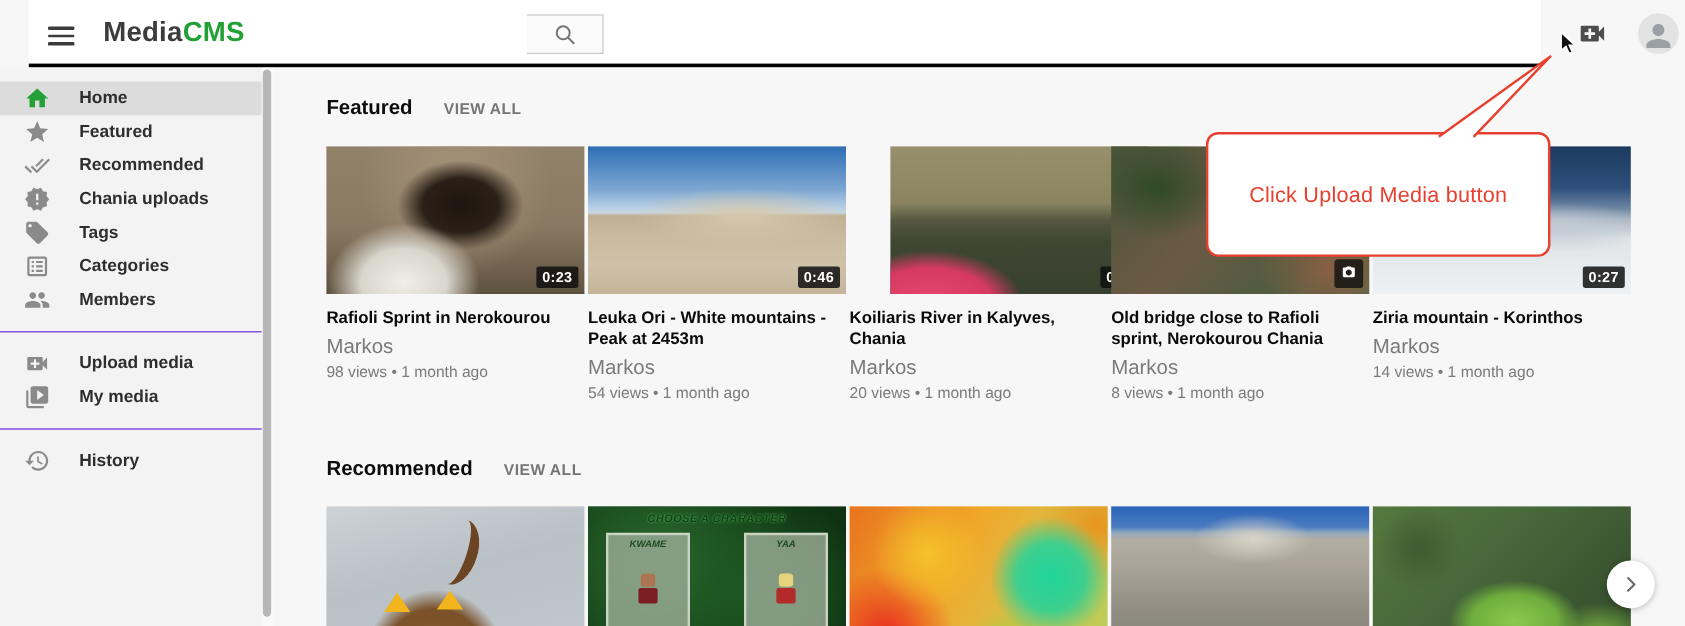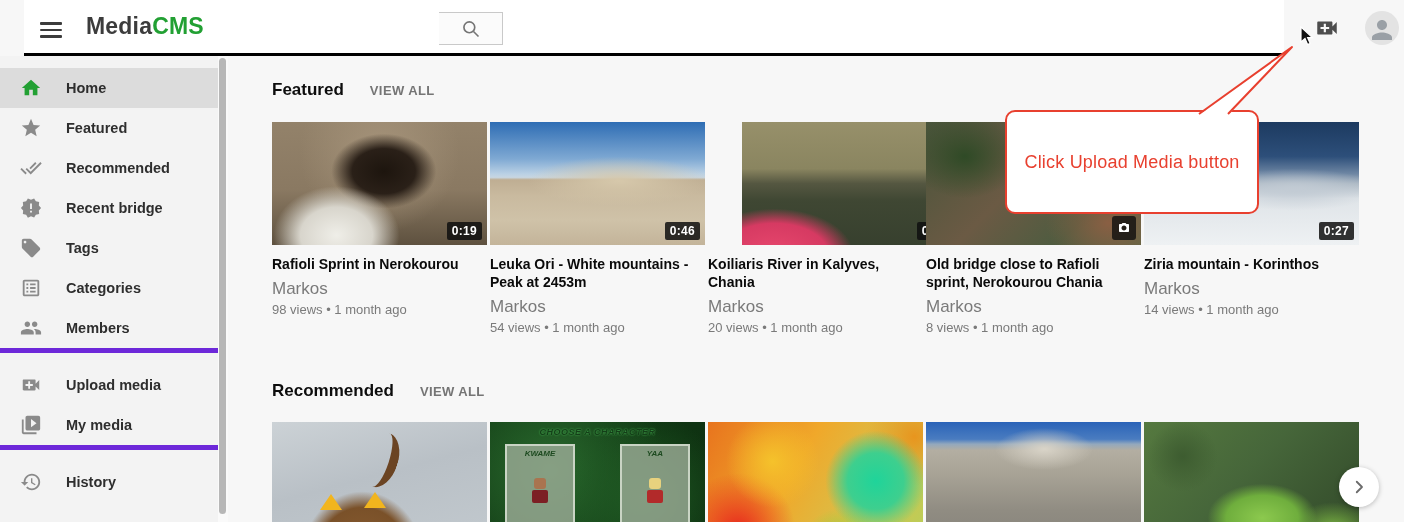--- a/index.html
+++ b/index.html
@@ -19,22 +19,22 @@
   .search-wrap { position:absolute; left:415px; top:12px; display:flex; }
   .search-input { width:501px; height:33px; border:1px solid #c9c9c9; background:#fff; padding:0 12px; font-size:15px; color:#333; outline:none; font-family:"Liberation Sans", sans-serif; }
   .search-input::placeholder { color:#8a8a8a; }
   .search-btn { width:64px; height:33px; border:1px solid #c9c9c9; border-left:none; background:#fbfbfb; display:flex; align-items:center; justify-content:center; cursor:pointer; }
   .upload-btn { position:absolute; left:1289px; top:15px; width:28px; height:26px; display:flex; align-items:center; justify-content:center; cursor:pointer; color:#4d4d4d; }
   .cursor-icon { position:absolute; left:1299px; top:26px; z-index:60; }
   .avatar { position:absolute; left:1341px; top:11px; width:34px; height:34px; border-radius:50%; background:#e3e3e3; overflow:hidden; display:flex; align-items:flex-end; justify-content:center; cursor:pointer; }
   
   .sidebar { position:absolute; left:0; top:56px; width:218px; height:466px; background:#f3f3f3; z-index:5; }
   .side-group { padding-top:12px; }
-  .side-group + .side-group { border-top:5px solid #6d28d9; margin-top:0; }
-  .side-item { height:40px; display:flex; align-items:center; padding-left:20px; cursor:pointer; color:#2a2a2a; }
+  .side-group + .side-group { border-top:1px solid #6d28d9; margin-top:12px; }
+  .side-item { height:28px; display:flex; align-items:center; padding-left:20px; cursor:pointer; color:#2a2a2a; }
   .side-item.active { background:#dcdcdc; }
   .side-item .s-icon { width:22px; height:22px; color:#8a8a8a; flex:0 0 22px; }
   .side-item.active .s-icon { color:#22a033; }
   .side-item .s-label { margin-left:24px; font-size:14.5px; font-weight:bold; color:#2e2e2e; }
   .scroll-track { position:absolute; left:218px; top:56px; width:10px; height:466px; background:#fafafa; }
   .scroll-thumb { position:absolute; left:219px; top:58px; width:7px; height:456px; background:#b7b7b7; border-radius:4px; cursor:grab; }
   
   .section-head { position:absolute; display:flex; align-items:baseline; gap:26px; }
   .section-title { font-size:17px; font-weight:bold; color:#0d0d0d; }
   .view-all { font-size:13px; font-weight:bold; color:#757575; letter-spacing:0.4px; cursor:pointer; }
@@ -98,21 +98,21 @@
     linear-gradient(120deg, #e8741e 0%, #f0a82a 40%, #d8c04a 70%, #b8cf5a 100%); }
   .t-rocky { background:
     radial-gradient(ellipse 70px 30px at 55% 22%, #d9d4c8 0%, rgba(217,212,200,0) 70%),
     linear-gradient(180deg, #2a63b8 0%, #4a7cc0 14%, #93a8bd 18%, #b3aea2 23%, #a8a396 42%, #908c82 72%, #85827a 100%); }
   .t-leaves { background:
     radial-gradient(ellipse 72px 45px at 55% 78%, #8cc94e 0%, #6fae3d 50%, rgba(111,174,61,0) 76%),
     radial-gradient(ellipse 60px 40px at 88% 88%, #7db843 0%, rgba(125,184,67,0) 70%),
     radial-gradient(circle 50px at 18% 28%, #3d5c30 0%, rgba(61,92,48,0) 70%),
     linear-gradient(135deg, #55793f 0%, #46663a 45%, #3a5530 75%, #31482a 100%); }
   
-  .tooltip-box { position:absolute; left:1005px; top:110px; width:254px; height:104px; background:#fff; border:2px solid #e8402f; border-radius:10px; z-index:30; display:flex; align-items:center; justify-content:center; }
+  .tooltip-box { position:absolute; left:1005px; top:110px; width:287px; height:104px; background:#fff; border:2px solid #e8402f; border-radius:10px; z-index:30; display:flex; align-items:center; justify-content:center; }
   .tooltip-text { color:#e8402f; font-size:18px; letter-spacing:0.2px; }
   .callout-svg { position:absolute; left:1190px; top:40px; z-index:31; }
   
   .next-btn { position:absolute; left:1339px; top:467px; width:40px; height:40px; border-radius:50%; background:#fff; box-shadow:0 1px 5px rgba(0,0,0,0.25); z-index:20; display:flex; align-items:center; justify-content:center; cursor:pointer; color:#6b6b6b; }
 </style>
 </head>
 <body>
 
 <div class="topbar">
   <div class="hamburger">
@@ -163,21 +163,21 @@
     <div class="side-item">
       <svg class="s-icon" viewBox="0 0 24 24" fill="currentColor">
           <path d="M18 7l-1.41-1.41-6.34 6.34 1.41 1.41L18 7zm4.24-1.41L11.66 16.17 7.48 12l-1.41 1.41L11.66 19l12-12-1.42-1.41zM.41 13.41L6 19l1.41-1.41L1.83 12 .41 13.41z"></path>
         </svg>
       <span class="s-label">Recommended</span>
     </div>
     <div class="side-item">
       <svg class="s-icon" viewBox="0 0 24 24" fill="currentColor">
           <path d="M23 12l-2.44-2.79.34-3.69-3.61-.82-1.89-3.2L12 2.96 8.6 1.5 6.71 4.69 3.1 5.5l.34 3.7L1 12l2.44 2.79-.34 3.7 3.61.82L8.6 22.5l3.4-1.47 3.4 1.46 1.89-3.19 3.61-.82-.34-3.69L23 12zm-10 5h-2v-2h2v2zm0-4h-2V7h2v6z"></path>
         </svg>
-      <span class="s-label">Recent bridge</span>
+      <span class="s-label">Chania uploads</span>
     </div>
     <div class="side-item">
       <svg class="s-icon" viewBox="0 0 24 24" fill="currentColor">
           <path d="M21.41 11.58l-9-9C12.05 2.22 11.55 2 11 2H4c-1.1 0-2 .9-2 2v7c0 .55.22 1.05.59 1.42l9 9c.36.36.86.58 1.41.58.55 0 1.05-.22 1.41-.59l7-7c.37-.36.59-.86.59-1.41 0-.55-.23-1.06-.59-1.42zM5.5 7C4.67 7 4 6.33 4 5.5S4.67 4 5.5 4 7 4.67 7 5.5 6.33 7 5.5 7z"></path>
         </svg>
       <span class="s-label">Tags</span>
     </div>
     <div class="side-item">
       <svg class="s-icon" viewBox="0 0 24 24" fill="currentColor">
           <path d="M19 5v14H5V5h14m0-2H5c-1.1 0-2 .9-2 2v14c0 1.1.9 2 2 2h14c1.1 0 2-.9 2-2V5c0-1.1-.9-2-2-2zm-8 4h6v2h-6V7zm0 4h6v2h-6v-2zm0 4h6v2h-6v-2zM7 7h2v2H7V7zm0 4h2v2H7v-2zm0 4h2v2H7v-2z"></path>
@@ -218,21 +218,21 @@
 <div class="scroll-thumb"></div>
 
 <div class="section-head head-featured">
   <span class="section-title">Featured</span>
   <span class="view-all">VIEW ALL</span>
 </div>
 
 <div class="cards-row row-featured">
   <div class="card">
     <div class="thumb t-fountain">
-      <span class="duration">0:19</span>
+      <span class="duration">0:23</span>
     </div>
     <div class="card-title">Rafioli Sprint in Nerokourou</div>
     <div class="card-author">Markos</div>
     <div class="card-meta">98 views • 1 month ago</div>
   </div>
   <div class="card">
     <div class="thumb t-desert">
       <span class="duration">0:46</span>
     </div>
     <div class="card-title">Leuka Ori - White mountains - Peak at 2453m</div>

